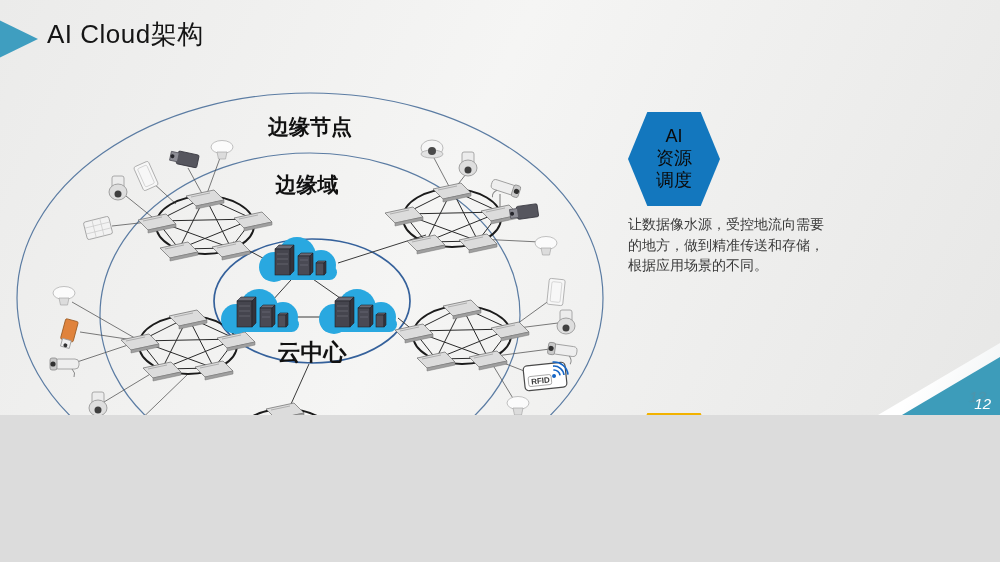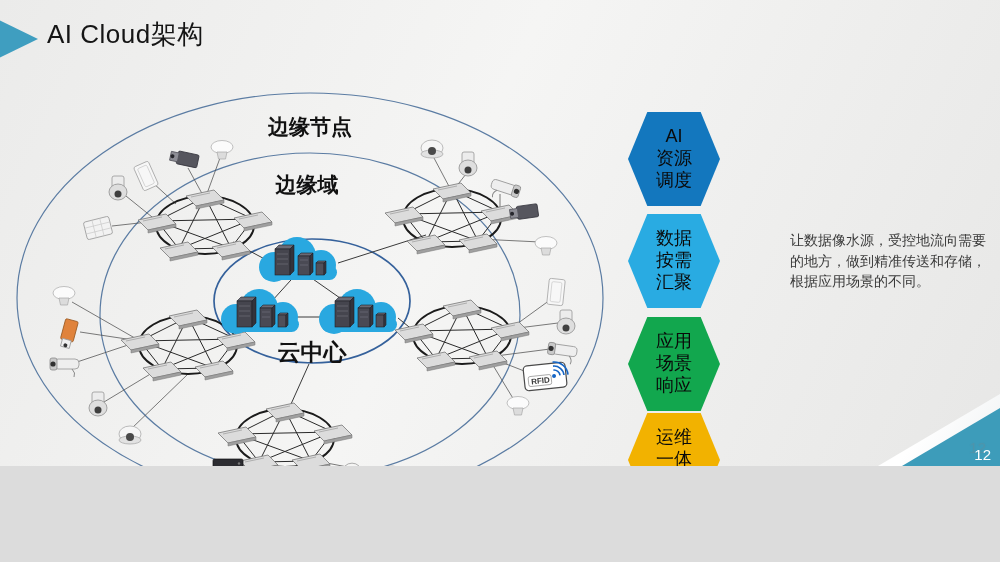--- a/index.html
+++ b/index.html
@@ -1,17 +1,17 @@
 <!DOCTYPE html>
 <html><head>
 <meta charset="utf-8">
 <style>
   html,body{margin:0;padding:0;background:#dcdcdc;}
   body{width:1000px;height:562px;font-family:"Liberation Sans","DejaVu Sans",sans-serif;}
-  .slide{position:relative;width:1000px;height:466px;overflow:hidden;
+  .slide{position:relative;width:1000px;height:415px;overflow:hidden;
          background:linear-gradient(115deg,#ebebea 0%,#f5f5f4 45%,#e7e7e6 100%);}
   
   .title-arrow{position:absolute;left:-3px;top:19px;width:41px;height:40px;
                background:#3f9ec0;clip-path:polygon(0 0,100% 50%,0 100%);}
   .slide-title{position:absolute;left:47px;top:17px;margin:0;font-size:26px;
                font-weight:500;color:#151515;letter-spacing:0.5px;}
   
   .diagram{position:absolute;left:0;top:80px;width:630px;height:450px;}
   .diagram text{font-family:"Liberation Sans","DejaVu Sans",sans-serif;}
   .ring-label{font-weight:700;fill:#111;text-anchor:middle;}
@@ -26,21 +26,21 @@
   .watermark{position:absolute;left:733px;top:492px;display:flex;align-items:center;gap:4px;}
   .watermark-text{font-size:30px;font-weight:700;letter-spacing:2px;color:#e9e9e9;
                   text-shadow:1px 1px 0 #ffffff,-1px -1px 1px #a9a9a9;}
   
   .corner-tri-light{position:absolute;right:0;bottom:0;width:122px;height:72px;
                     background:linear-gradient(305deg,#eef1f2,#ffffff 60%);
                     clip-path:polygon(100% 0,100% 100%,0 100%);}
   .corner-tri{position:absolute;right:0;bottom:0;width:98px;height:58px;background:#3d9cba;
               clip-path:polygon(100% 0,100% 100%,0 100%);}
   .page-number{position:absolute;right:9px;bottom:3px;font-size:15px;color:#ffffff;
-               text-shadow:-5px -7px 1px rgba(120,130,135,0.35);}
+               text-shadow:-5px -7px 1px rgba(120,130,135,0.35);font-style:italic;}
 </style>
 </head>
 <body>
 
 <div class="slide">
 
   <div class="title-arrow"></div>
   <h1 class="slide-title">AI Cloud架构</h1>
 
   <svg class="diagram" viewBox="0 0 630 450">
@@ -247,33 +247,23 @@
   </svg>
 
   <div class="feature-row" style="top:112px;">
     <div class="hex" style="background-color: rgb(19, 119, 190);">
       <span>AI</span>
       <span>资源</span>
       <span>调度</span>
     </div>
   </div>
   <div class="feature-row" style="top:214px;">
-    <div class="hex" style="background-color: rgb(41, 171, 226);">
-      <span>数据</span>
-      <span>按需</span>
-      <span>汇聚</span>
-    </div>
     <p class="feature-desc">让数据像水源，受控地流向需要的地方，做到精准传送和存储，根据应用场景的不同。</p>
   </div>
   <div class="feature-row" style="top:317px;">
-    <div class="hex" style="background-color: rgb(18, 167, 78);">
-      <span>应用</span>
-      <span>场景</span>
-      <span>响应</span>
-    </div>
   </div>
   <div class="feature-row" style="top:413px;">
     <div class="hex" style="background-color: rgb(242, 178, 0);">
       <span>运维</span>
       <span>一体</span>
       <span>建设</span>
     </div>
   </div>
 
   <div class="watermark">

